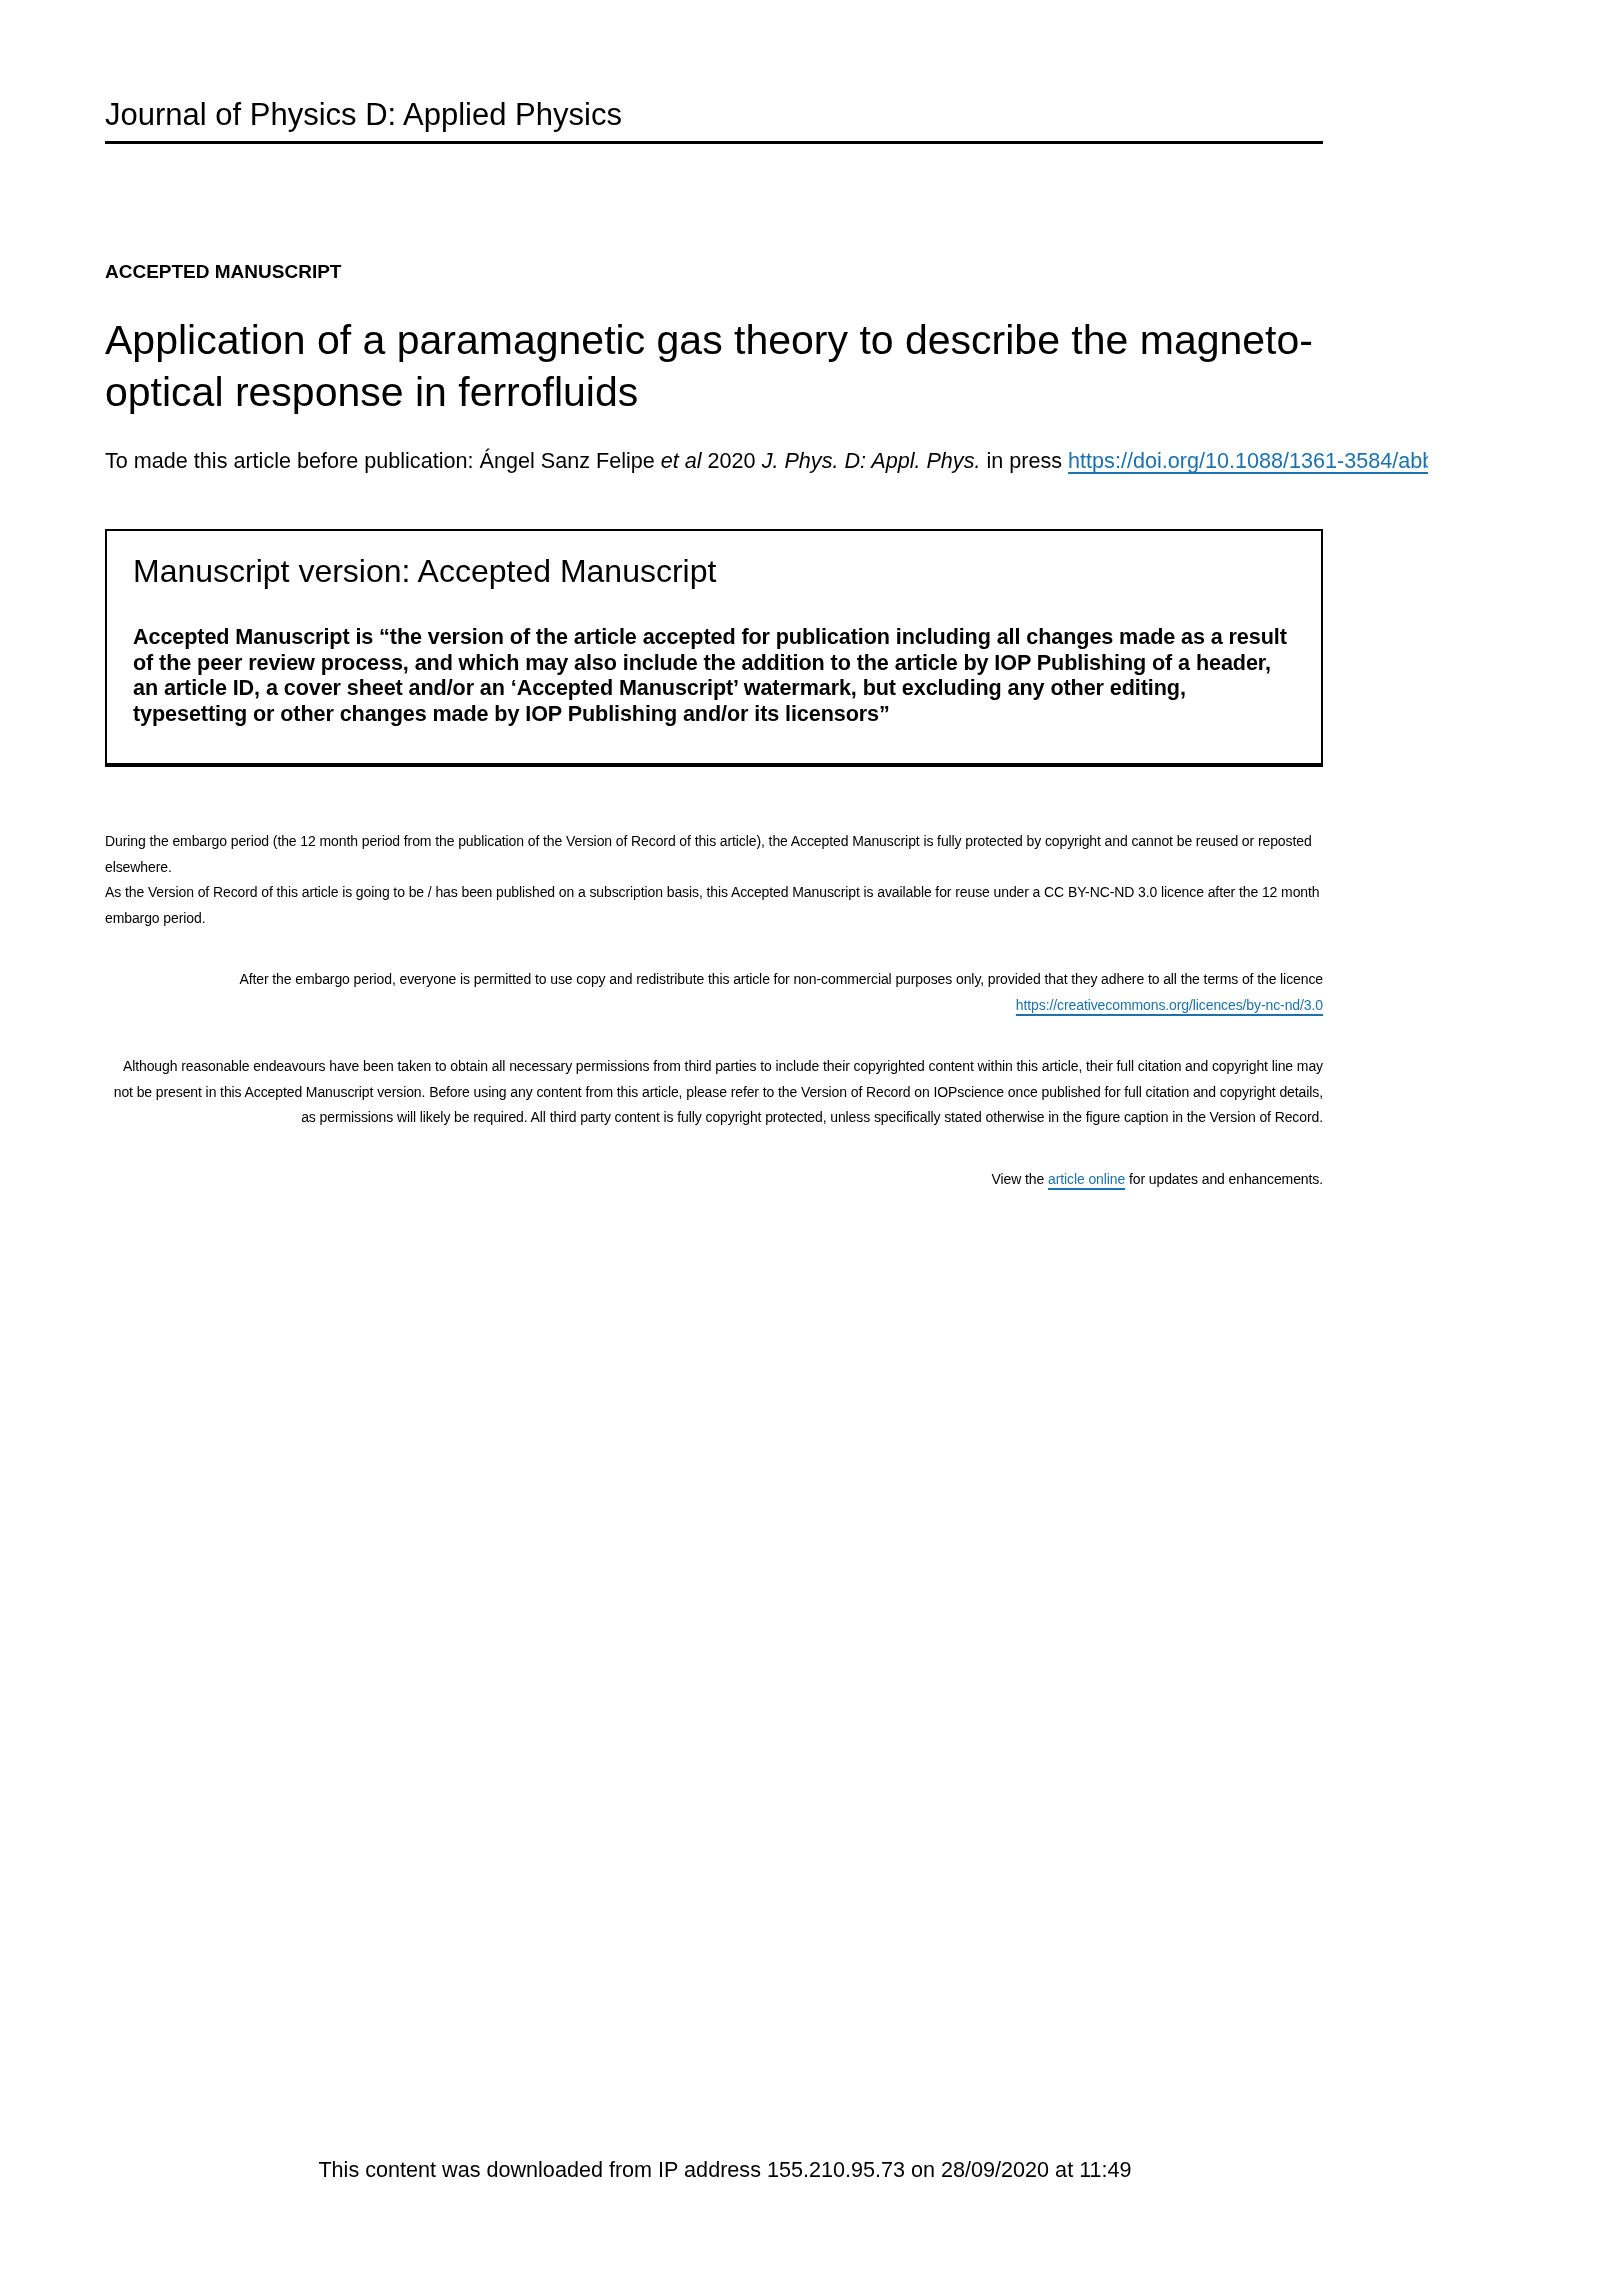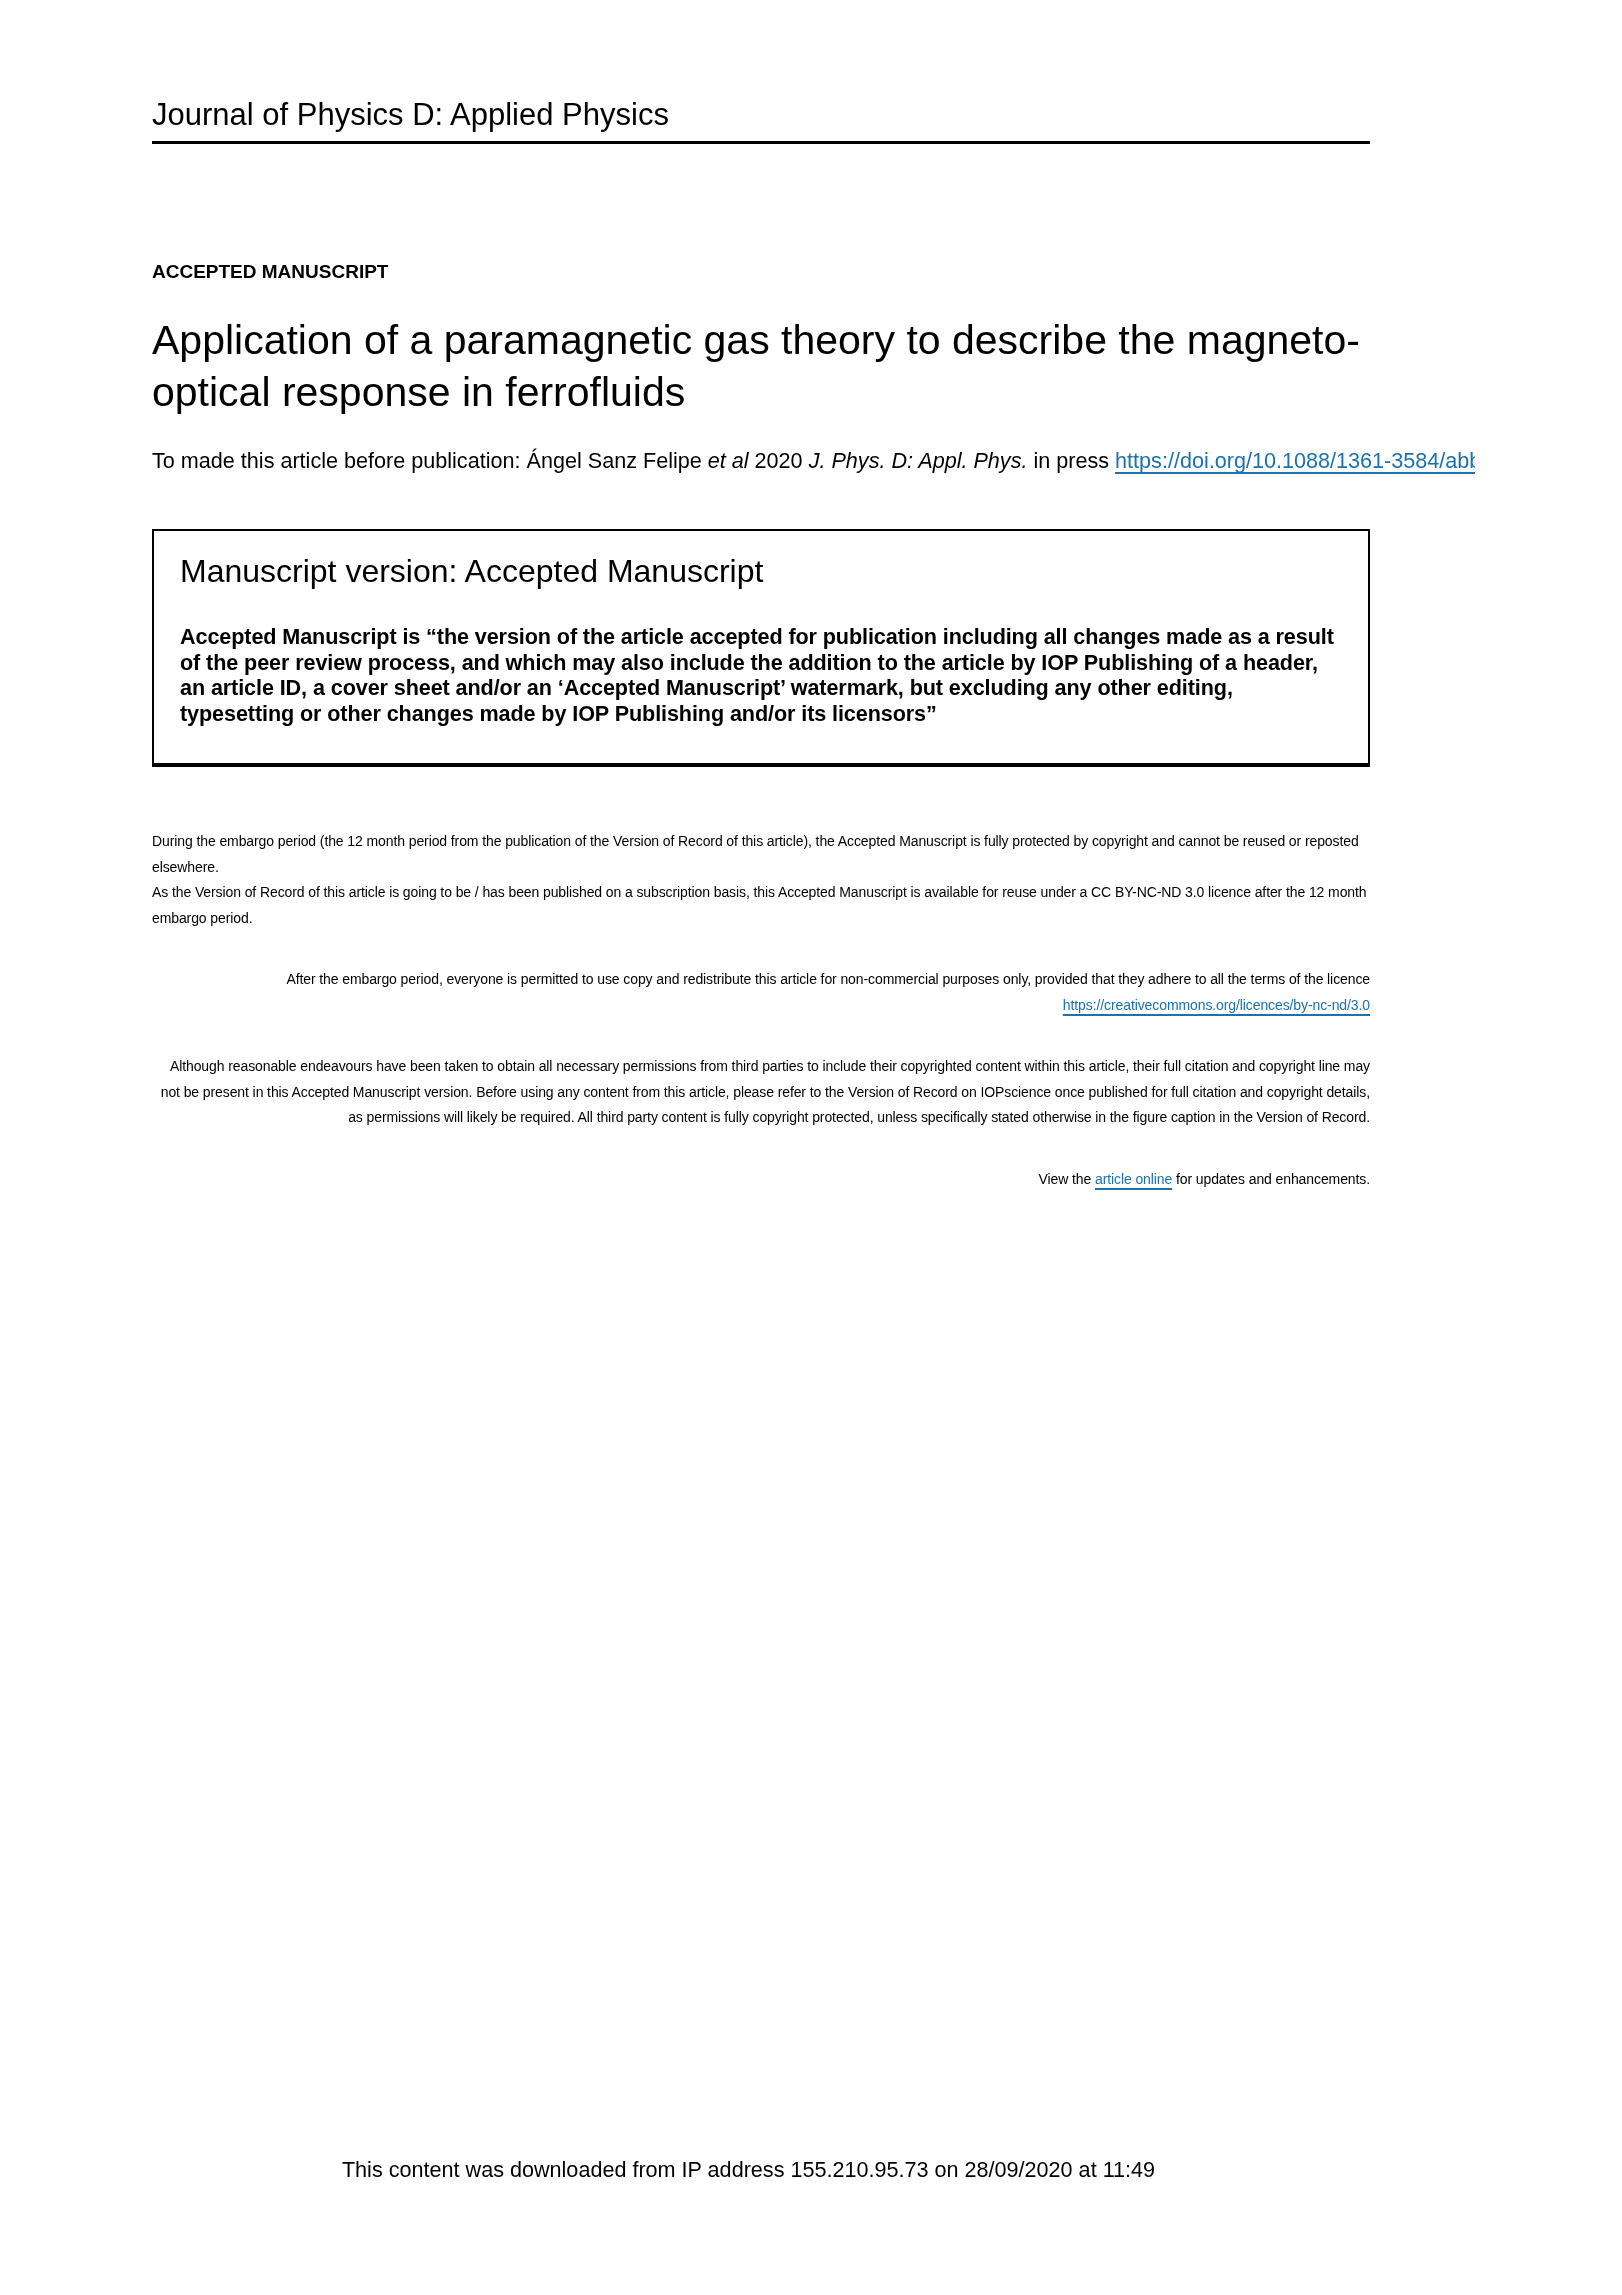--- a/index.html
+++ b/index.html
@@ -4,21 +4,20 @@
 <style>
   html, body { margin: 0; padding: 0; background: #ffffff; }
   .page {
     position: relative;
     width: 1428px;
     height: 2295px;
     background: #ffffff;
     font-family: "Liberation Sans", sans-serif;
     color: #000000;
     overflow: hidden;
-    padding-left: 47px;
   }
   .content { padding: 0 105px; }
 
   .journal-header {
     margin-top: 97px;
     font-size: 31px;
     line-height: 35px;
     color: #000000;
   }
   .header-rule {

